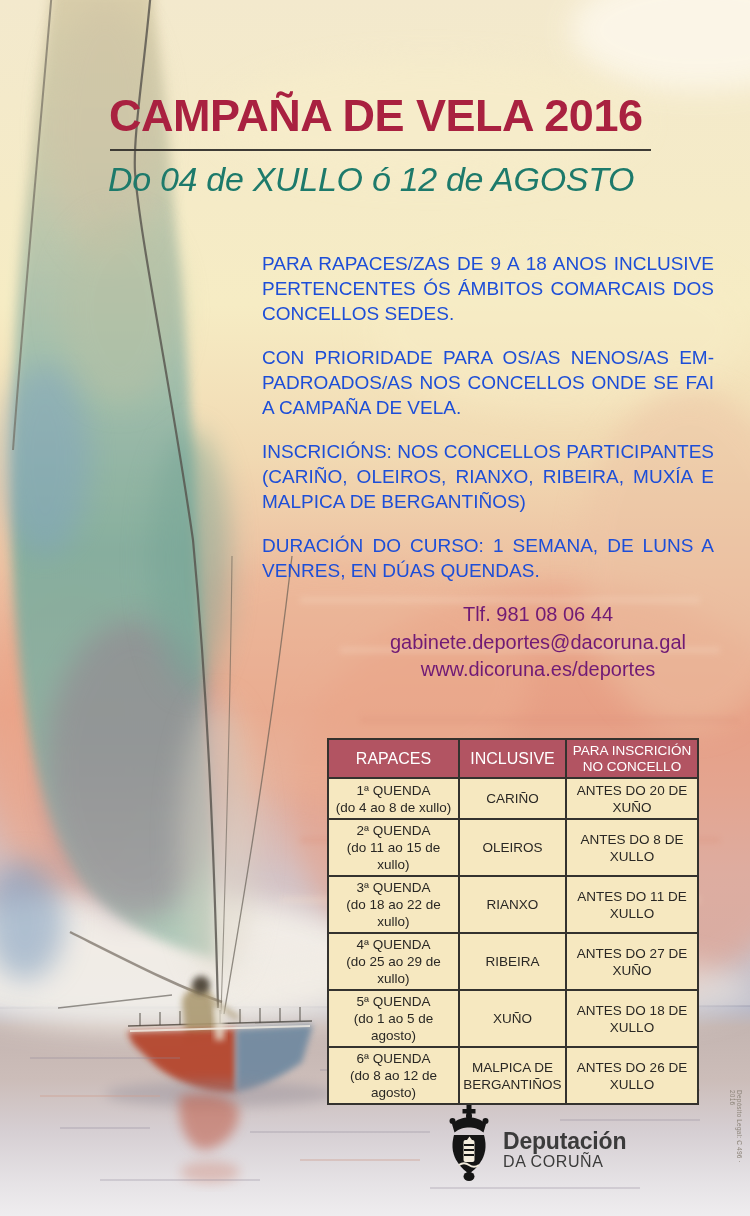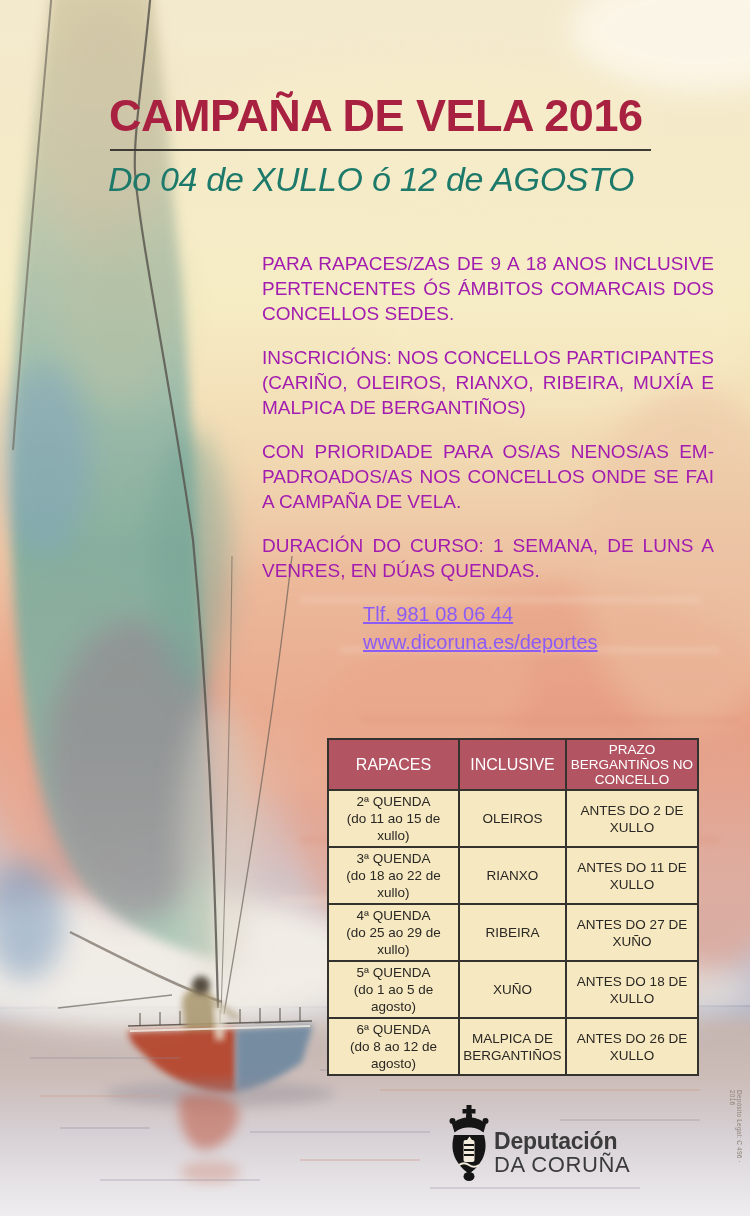--- a/index.html
+++ b/index.html
@@ -13,47 +13,47 @@
     font-size:45px;font-weight:bold;letter-spacing:-0.5px;
     color:#a92140;white-space:nowrap;
   }
   .rule{position:absolute;left:110px;top:149px;width:541px;height:2px;background:#3e3b35;}
   .subtitle{
     position:absolute;left:108px;top:160px;width:560px;
     font-size:34px;color:#1d7a6b;white-space:nowrap;letter-spacing:-0.3px;font-style:italic;
   }
   .body-text{
     position:absolute;left:262px;top:251px;width:452px;
-    font-size:19px;line-height:25px;color:#a21caf;text-align:justify;
+    font-size:19px;line-height:25px;color:#1d4ed8;text-align:justify;
   }
   .body-text p{margin:0 0 19px 0;}
   .contact{
     position:absolute;left:363px;top:601px;width:350px;
-    text-align:left;font-size:20px;line-height:27.5px;color:#8b5cf6;text-decoration:underline;
+    text-align:center;font-size:20px;line-height:27.5px;color:#701a75;
   }
   table.schedule{
     position:absolute;left:327px;top:738px;width:370px;
     border-collapse:collapse;table-layout:fixed;
   }
   .schedule th,.schedule td{
     border:2px solid #34322e;text-align:center;vertical-align:middle;padding:2px 3px;
   }
   .schedule th{
     background:#b25462;color:#ffffff;font-weight:normal;
     font-size:16px;line-height:1.12;height:33px;
   }
   .schedule th.small{font-size:13.5px;}
   .schedule td{
     background:#f6e8c0;color:#2a2824;font-size:13.5px;line-height:1.26;height:35px;
   }
   .logo{position:absolute;left:446px;top:1104px;display:flex;align-items:flex-start;}
   .crest{width:46px;height:78px;flex:0 0 auto;}
-  .logo-text{margin-left:2px;margin-top:26px;color:#3b3b3b;}
+  .logo-text{margin-left:11px;margin-top:26px;color:#3b3b3b;}
   .logo-name{font-size:23px;font-weight:bold;line-height:1.0;letter-spacing:-0.2px;}
-  .logo-subname{font-size:22px;line-height:1.12;letter-spacing:0.6px;}
+  .logo-subname{font-size:16px;line-height:1.12;letter-spacing:0.6px;}
   .legal{
     position:absolute;right:7px;top:1090px;height:90px;
     writing-mode:vertical-rl;font-size:6.5px;letter-spacing:0.2px;color:#8b8378;
   }
 </style>
 </head>
 <body>
 
 <div class="poster">
 
@@ -154,51 +154,60 @@
     <path d="M30,1058 H180 M320,1070 H560 M60,1128 H150 M250,1132 H430 M560,1120 H700 M100,1180 H260 M430,1188 H640" stroke="#8e8798" stroke-width="1.6" opacity="0.35"></path>
     <path d="M380,1090 H700 M40,1096 H160 M300,1160 H420" stroke="#cfa294" stroke-width="2" opacity="0.4"></path>
   </svg>
 
   <div class="title">CAMPAÑA DE VELA 2016</div>
   <div class="rule"></div>
   <div class="subtitle">Do 04 de XULLO ó 12 de AGOSTO</div>
 
   <div class="body-text">
       <p>PARA RAPACES/ZAS DE 9 A 18 ANOS INCLUSIVE PERTENCENTES ÓS ÁMBITOS COMARCAIS DOS CONCELLOS SEDES.</p>
+      <p>CON PRIORIDADE PARA OS/AS NENOS/AS EM-PADROADOS/AS NOS CONCELLOS ONDE SE FAI A CAMPAÑA DE VELA.</p>
       <p>INSCRICIÓNS: NOS CONCELLOS PARTICIPANTES (CARIÑO, OLEIROS, RIANXO, RIBEIRA, MUXÍA E MALPICA DE BERGANTIÑOS)</p>
-      <p>CON PRIORIDADE PARA OS/AS NENOS/AS EM-PADROADOS/AS NOS CONCELLOS ONDE SE FAI A CAMPAÑA DE VELA.</p>
       <p>DURACIÓN DO CURSO: 1 SEMANA, DE LUNS A VENRES, EN DÚAS QUENDAS.</p>
     </div>
 
   <div class="contact">
     <div>Tlf. 981 08 06 44</div>
+    <div>gabinete.deportes@dacoruna.gal</div>
     <div>www.dicoruna.es/deportes</div>
   </div>
 
   <table class="schedule">
     <colgroup>
       <col style="width:131px">
         <col style="width:107px">
         <col style="width:132px">
     </colgroup>
     <thead>
       <tr>
         <th>RAPACES</th>
         <th>INCLUSIVE</th>
-        <th class="small">PRAZO BERGANTIÑOS NO CONCELLO</th>
+        <th class="small">PARA INSCRICIÓN NO CONCELLO</th>
       </tr>
     </thead>
     <tbody>
         <tr>
           <td>
+            <div>1ª QUENDA</div>
+            <div>(do 4 ao 8 de xullo)</div>
+          </td>
+          <td>CARIÑO</td>
+          <td>ANTES DO 20 DE XUÑO</td>
+        </tr>
+        <tr>
+          <td>
             <div>2ª QUENDA</div>
             <div>(do 11 ao 15 de xullo)</div>
           </td>
           <td>OLEIROS</td>
-          <td>ANTES DO 2 DE XULLO</td>
+          <td>ANTES DO 8 DE XULLO</td>
         </tr>
         <tr>
           <td>
             <div>3ª QUENDA</div>
             <div>(do 18 ao 22 de xullo)</div>
           </td>
           <td>RIANXO</td>
           <td>ANTES DO 11 DE XULLO</td>
         </tr>
         <tr>

